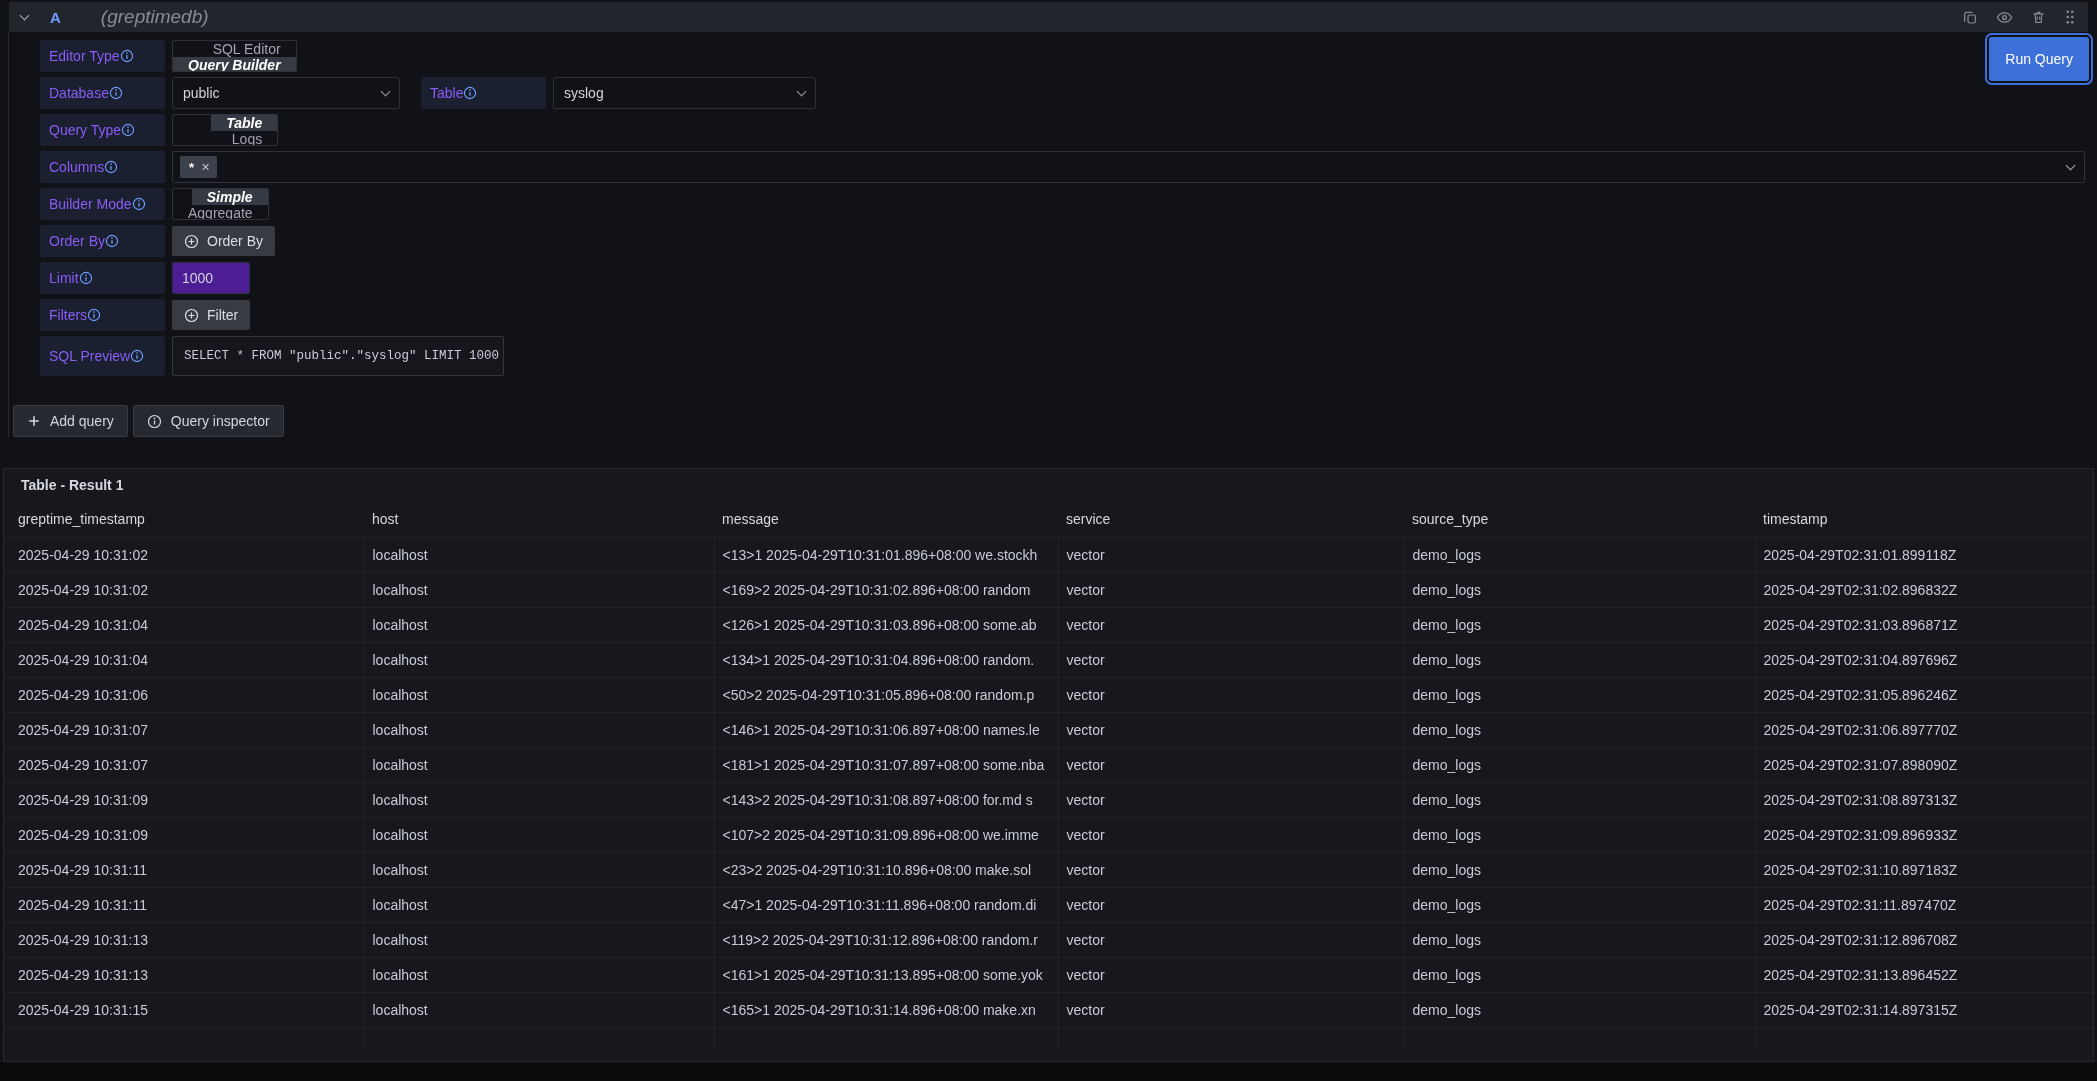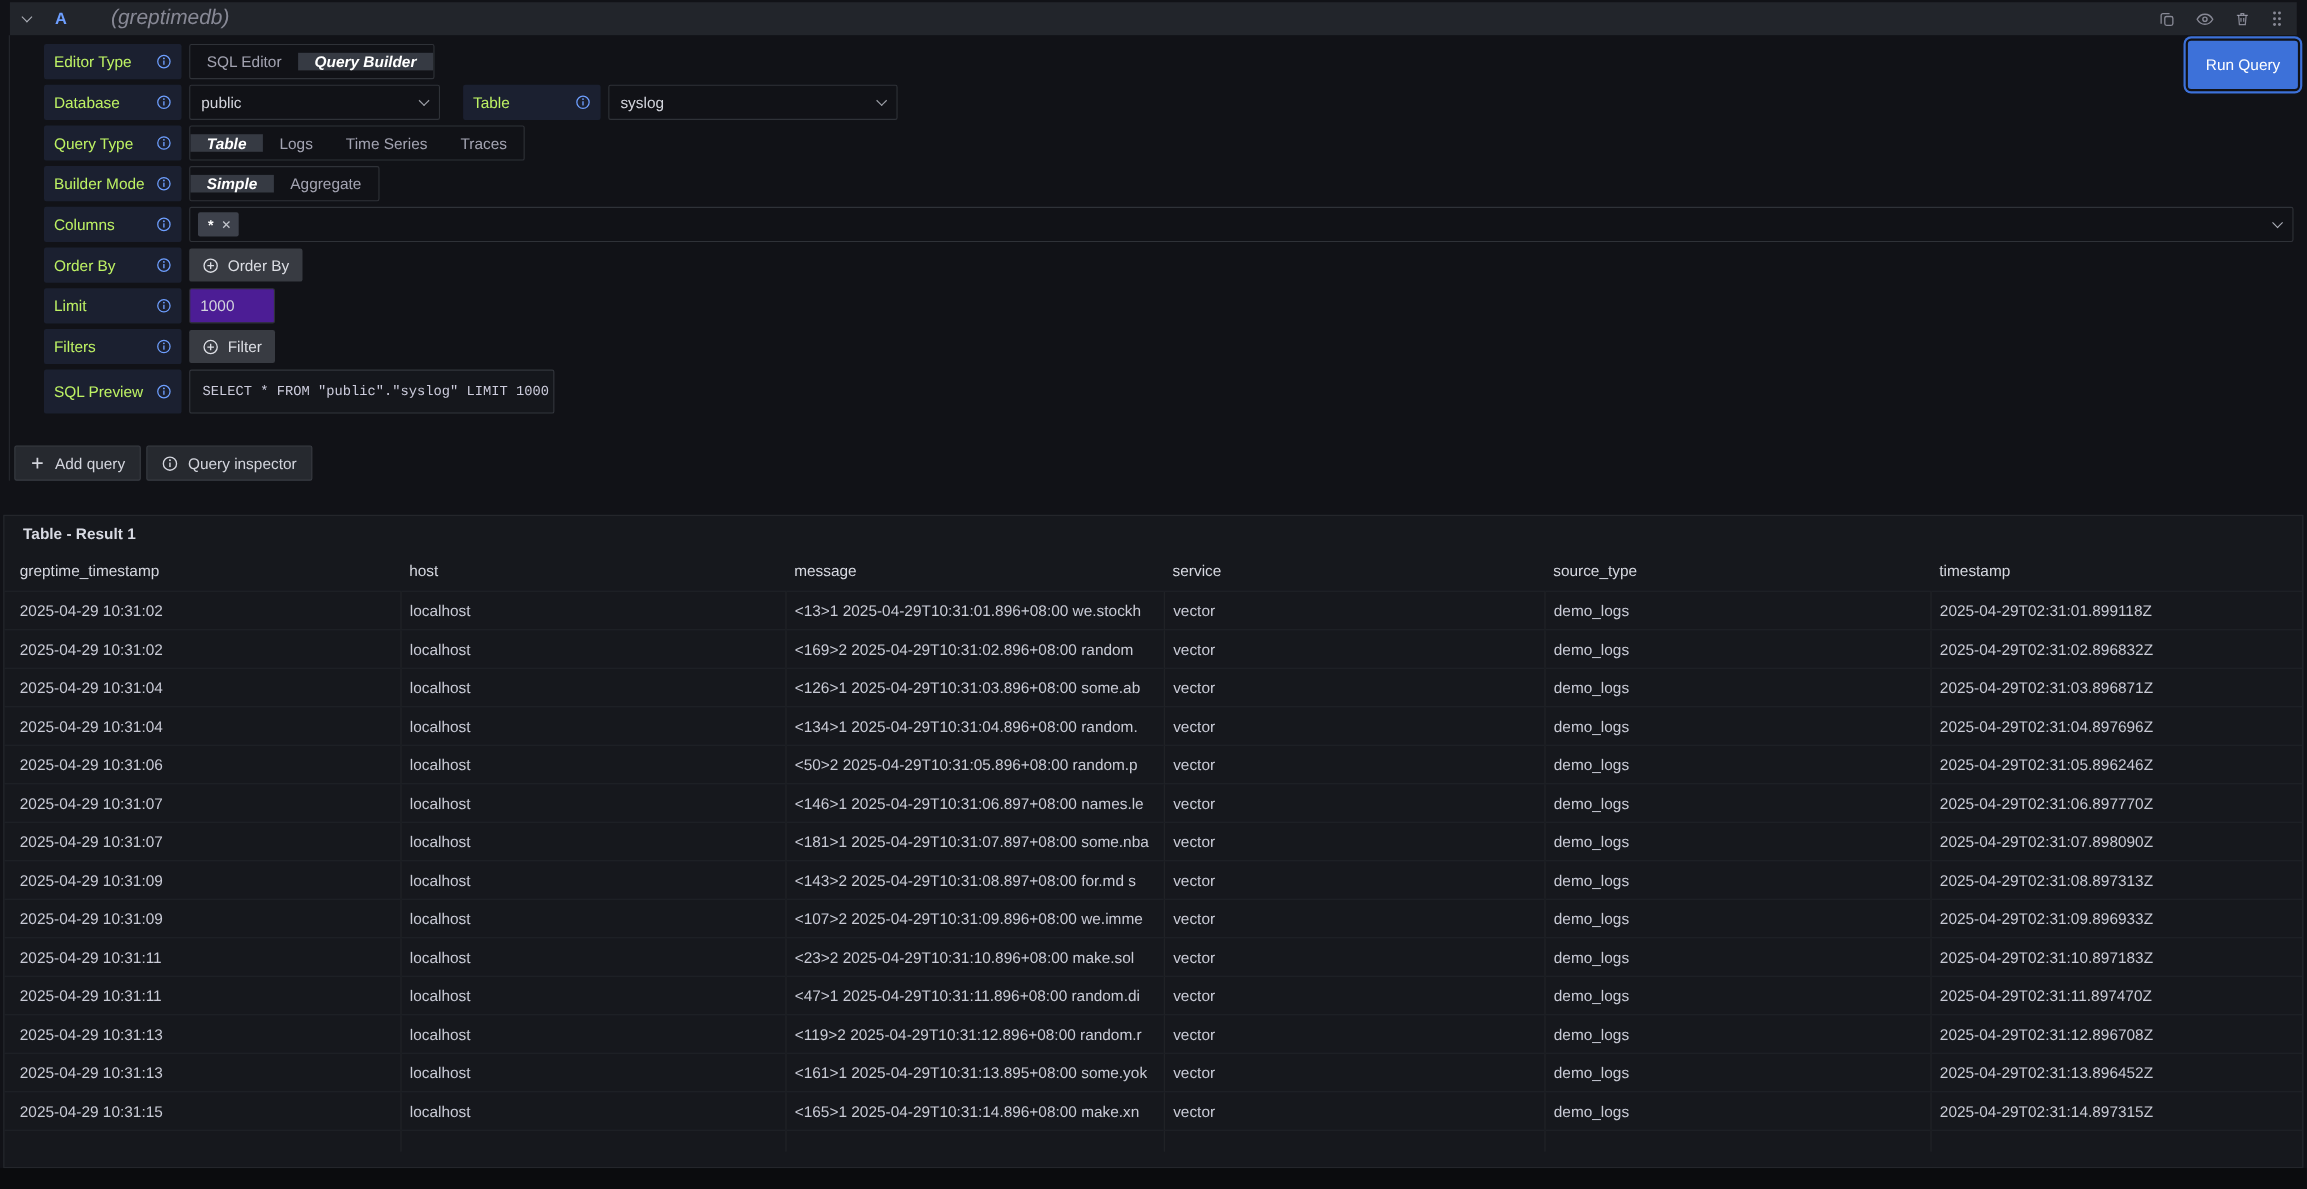--- a/index.html
+++ b/index.html
@@ -28,29 +28,29 @@
   .qheader .spacer { flex:1; }
   .qh-icons { display:flex; align-items:center; gap:18px; color:rgba(204,204,220,0.6); }
   .qh-icons svg { display:block; cursor:pointer; }
   .left-rail { position:absolute; left:8px; top:32px; width:1px; height:405px; background:#26282e; }
 
   
   .form { position:absolute; left:40px; top:40px; right:12px; display:flex; flex-direction:column; gap:5px; }
   .frow { display:flex; align-items:stretch; height:32px; gap:7px; }
   .frow.tall { height:40px; }
   .ilabel {
-    width:125px; min-width:125px; background:#1b2030; color:#bef264;
-    display:flex; align-items:center; justify-content:space-between;
+    width:125px; min-width:125px; background:#1b2030; color:#8b5cf6;
+    display:flex; align-items:center; 
     padding:0 9px; font-size:14px; font-weight:500; border-radius:2px;
   }
   .ilabel .txt { white-space:nowrap; }
   .info-ic { display:flex; }
   .seg-group {
-    display:flex; align-items:center; border:1px solid #2f3238; border-radius:2px;
-    background:#111217; overflow:hidden;
+    display:flex; align-items:flex-end; border:1px solid #2f3238; border-radius:2px;
+    background:#111217; overflow:hidden;flex-direction:column;
   }
   .seg {
     padding:0 15px; display:flex; align-items:center; font-size:14px;
     color:rgba(204,204,220,0.78); cursor:pointer; white-space:nowrap;
   }
   .seg.selected { background:#363a43; color:#ffffff; font-weight:600;font-style:italic; }
   .select {
     background:#111217; border:1px solid #2f3238; border-radius:2px;
     display:flex; align-items:center; justify-content:space-between;
     padding:0 10px; font-size:14px; color:#d3d5dd; cursor:pointer;gap:24px;
@@ -229,53 +229,53 @@
       <div class="seg-group">
         <div class="seg selected">Table</div>
         <div class="seg">Logs</div>
         <div class="seg">Time Series</div>
         <div class="seg">Traces</div>
       </div>
     </div>
 
     <div class="frow">
       <div class="ilabel">
-        <span class="txt">Builder Mode</span>
-        <span class="info-ic">
-            <svg width="14" height="14" viewBox="0 0 16 16">
-              <circle cx="8" cy="8" r="6.4" fill="none" stroke="#6e9fff" stroke-width="1.3"></circle>
-              <rect x="7.3" y="6.9" width="1.4" height="4.4" fill="#6e9fff"></rect>
-              <circle cx="8" cy="4.7" r="0.95" fill="#6e9fff"></circle>
-            </svg>
-          </span>
-      </div>
-      <div class="seg-group">
-        <div class="seg selected">Simple</div>
-        <div class="seg">Aggregate</div>
-      </div>
-    </div>
-
-    <div class="frow">
-      <div class="ilabel">
         <span class="txt">Columns</span>
         <span class="info-ic">
             <svg width="14" height="14" viewBox="0 0 16 16">
               <circle cx="8" cy="8" r="6.4" fill="none" stroke="#6e9fff" stroke-width="1.3"></circle>
               <rect x="7.3" y="6.9" width="1.4" height="4.4" fill="#6e9fff"></rect>
               <circle cx="8" cy="4.7" r="0.95" fill="#6e9fff"></circle>
             </svg>
           </span>
       </div>
       <div class="columns-select">
         <span class="chip">
           <span>*</span>
           <span class="x">✕</span>
         </span>
         <span class="spacer"></span>
         <span class="chev"></span>
+      </div>
+    </div>
+
+    <div class="frow">
+      <div class="ilabel">
+        <span class="txt">Builder Mode</span>
+        <span class="info-ic">
+            <svg width="14" height="14" viewBox="0 0 16 16">
+              <circle cx="8" cy="8" r="6.4" fill="none" stroke="#6e9fff" stroke-width="1.3"></circle>
+              <rect x="7.3" y="6.9" width="1.4" height="4.4" fill="#6e9fff"></rect>
+              <circle cx="8" cy="4.7" r="0.95" fill="#6e9fff"></circle>
+            </svg>
+          </span>
+      </div>
+      <div class="seg-group">
+        <div class="seg selected">Simple</div>
+        <div class="seg">Aggregate</div>
       </div>
     </div>
 
     <div class="frow">
       <div class="ilabel">
         <span class="txt">Order By</span>
         <span class="info-ic">
             <svg width="14" height="14" viewBox="0 0 16 16">
               <circle cx="8" cy="8" r="6.4" fill="none" stroke="#6e9fff" stroke-width="1.3"></circle>
               <rect x="7.3" y="6.9" width="1.4" height="4.4" fill="#6e9fff"></rect>

